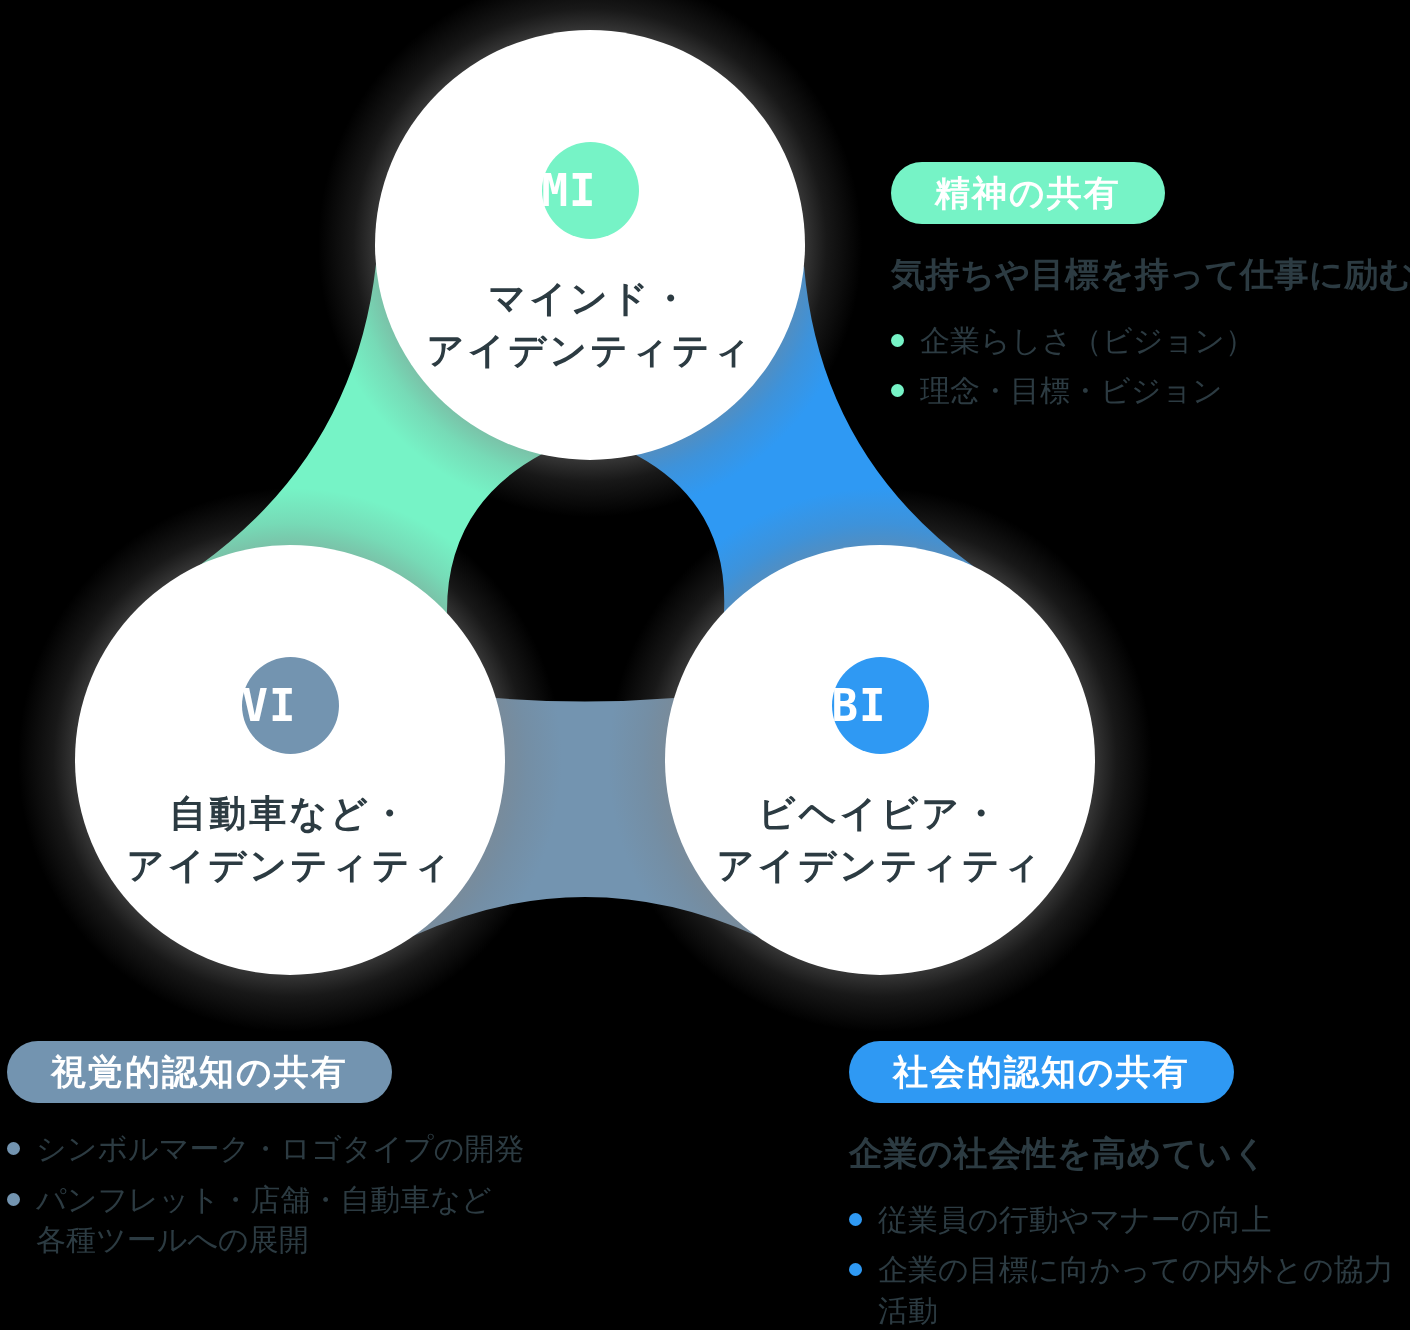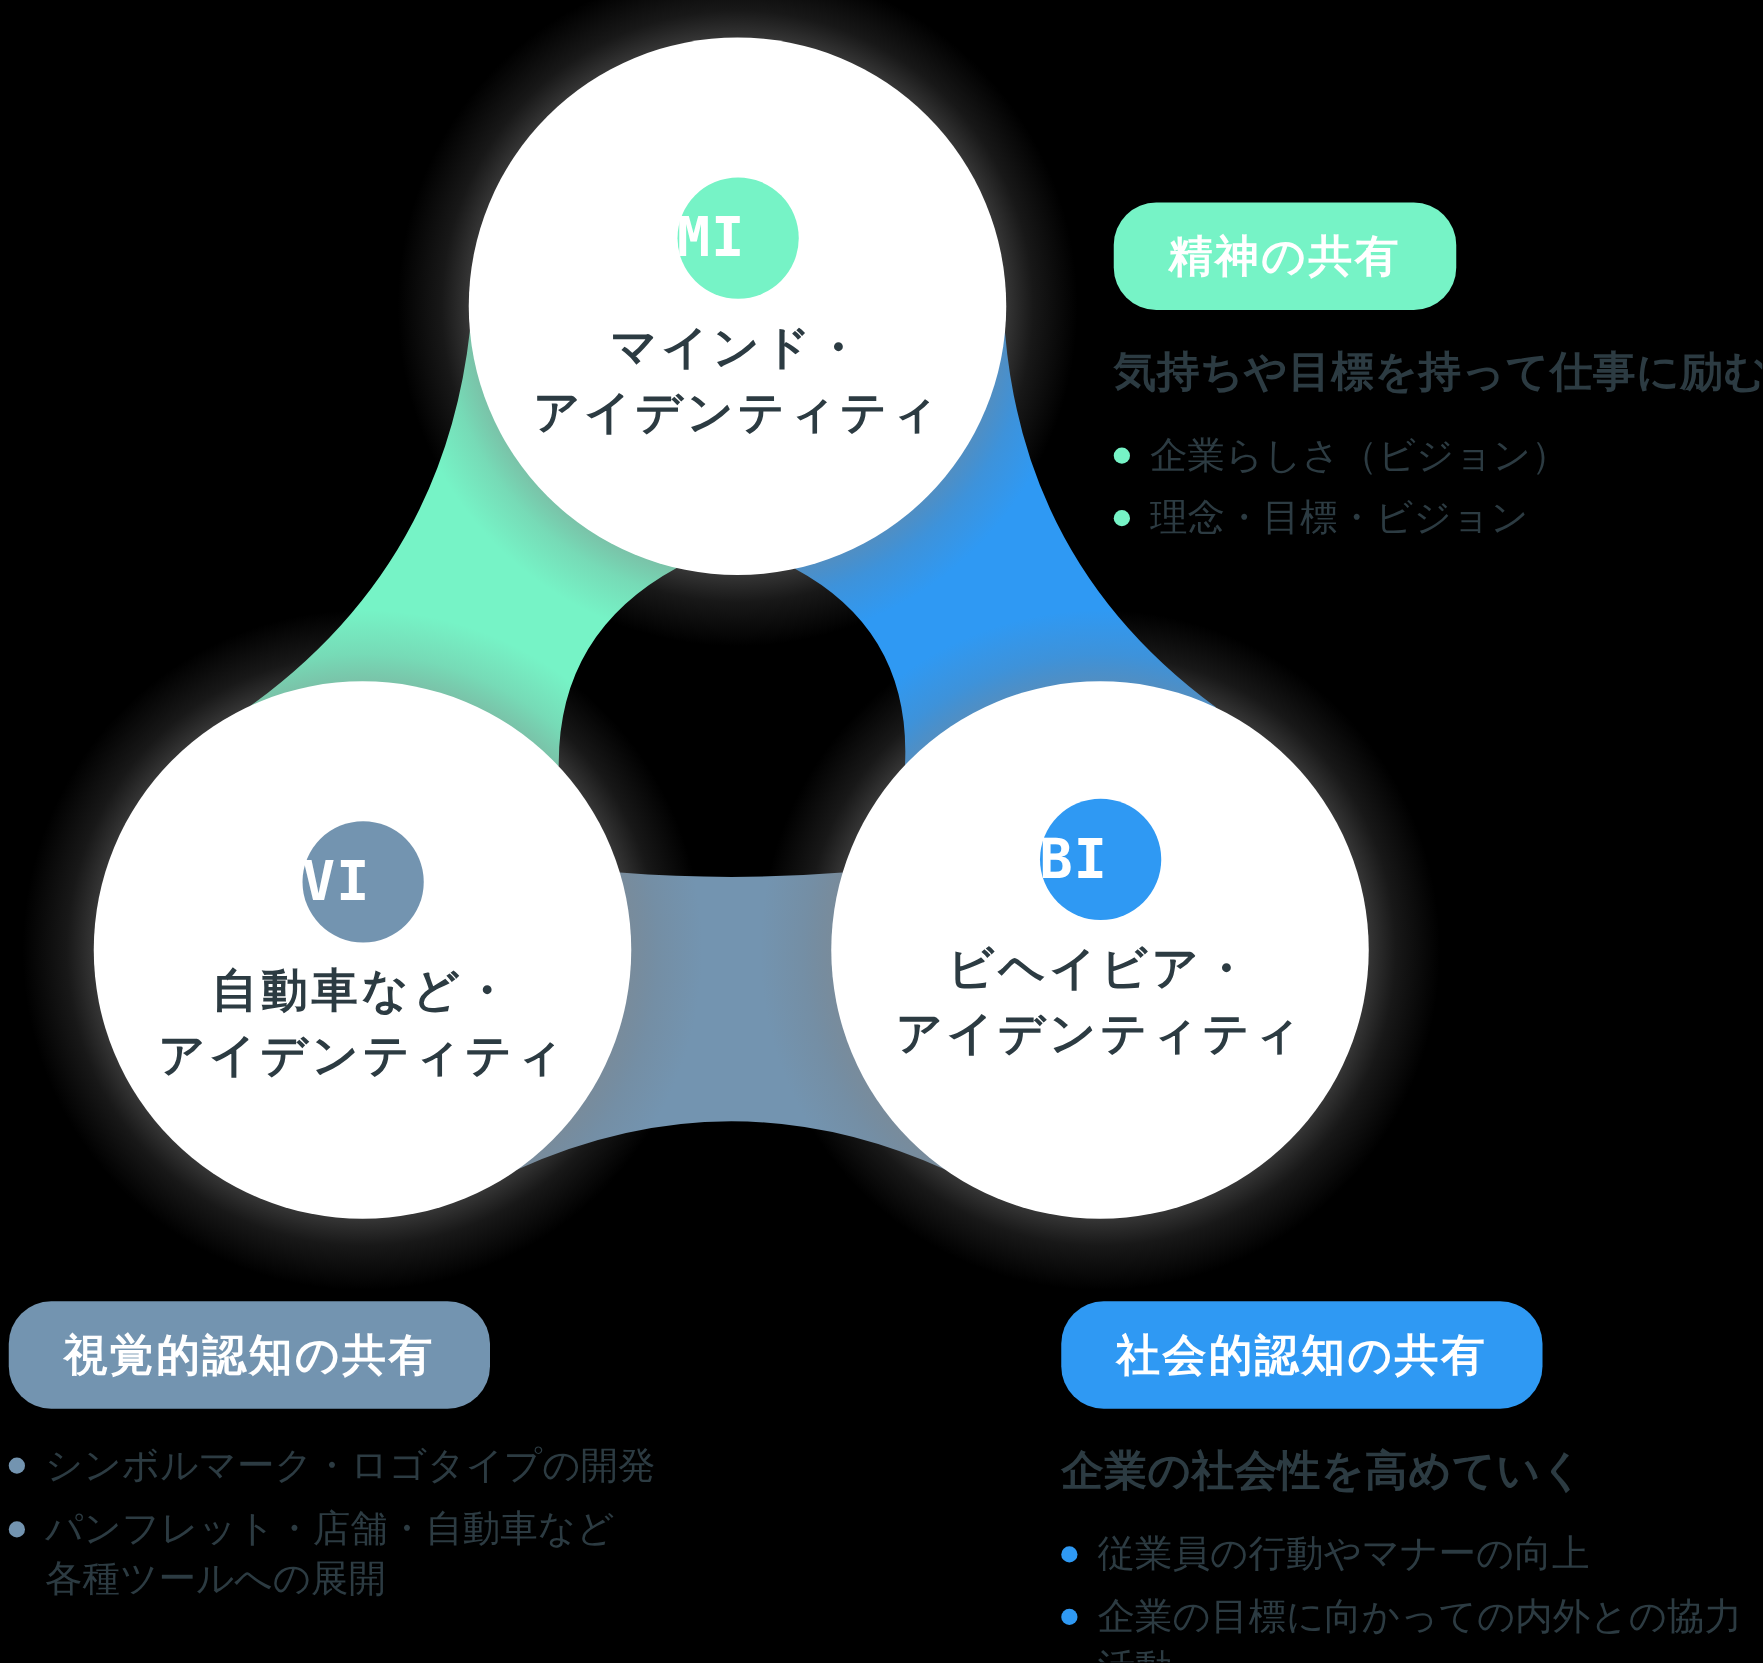--- a/index.html
+++ b/index.html
@@ -34,62 +34,62 @@
     display: flex;
     flex-direction: column;
     align-items: center;
     padding-top: 112px;
     box-sizing: border-box;
     text-align: center;
     pointer-events: none;
   }
   .node-mi { left: 375px; top: 30px; }
   .node-vi { left: 75px;  top: 545px; }
-  .node-bi { left: 665px; top: 527px; }
+  .node-bi { left: 665px; top: 545px; }
 
   .badge {
     width: 97px;
     height: 97px;
     border-radius: 50%;
     display: flex;
     align-items: center;
     color: #fff;
     font-family: "DejaVu Sans Mono", monospace;
     font-weight: bold;
     font-size: 44px;
     letter-spacing: 1px;
     flex: 0 0 auto;
   }
   .badge-mint  { background: var(--c-mint,  #76f3c6); }
   .badge-slate { background: var(--c-slate, #7394b0); }
   .badge-blue  { background: var(--c-blue,  #2f99f3); }
 
   .node-label {
-    margin-top: 13px;
+    margin-top: 34px;
     color: var(--c-ink, #2c3b42);
     font-size: 37px;
     font-weight: bold;
     line-height: 1.4;
     letter-spacing: 3px;
   }
 
   
   .section {
     position: absolute;
     width: 562px;
   }
   .section-mind     { left: 891px; top: 162px; }
   .section-visual   { left: 7px;   top: 1041px; width: 700px; }
   .section-behavior { left: 849px; top: 1041px; width: 561px; }
 
   .tag-pill {
     display: inline-flex;
     align-items: center;
     justify-content: center;
-    height: 86px;
+    height: 62px;
     padding: 0 44px;
     border-radius: 34px;
     color: #fff;
     font-size: 35px;
     font-weight: bold;
     letter-spacing: 2px;
     box-sizing: border-box;
   }
   .pill-mint  { background: var(--c-mint,  #76f3c6); }
   .pill-slate { background: var(--c-slate, #7394b0); }

